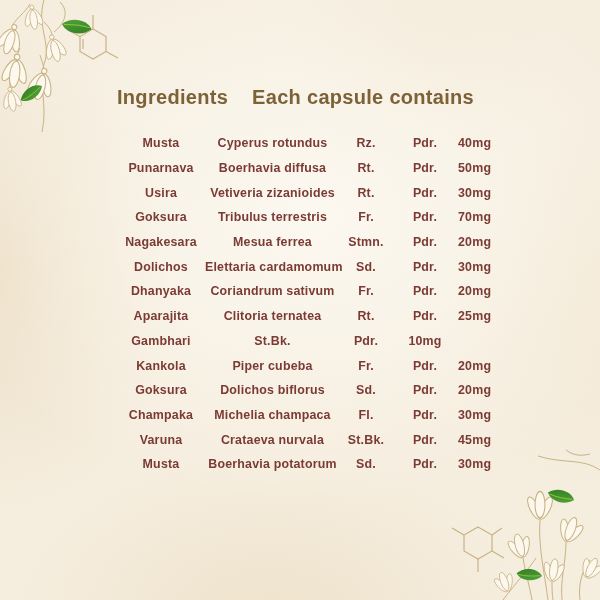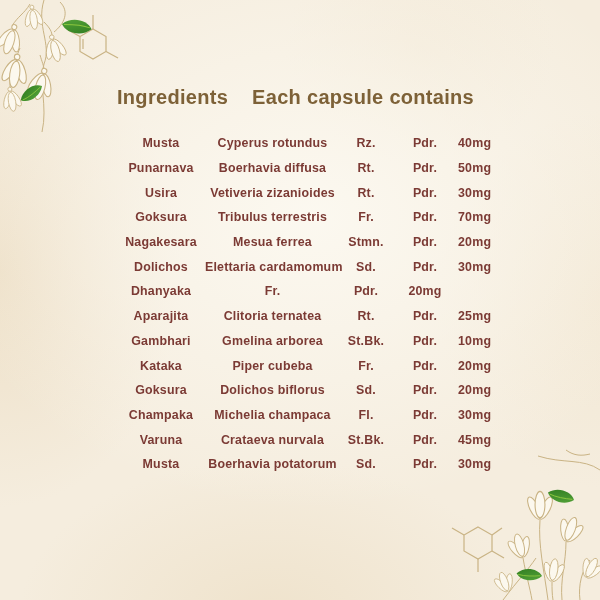--- a/index.html
+++ b/index.html
@@ -171,43 +171,43 @@
     <div class="row">
       <span class="c">Dolichos</span>
       <span class="c">Elettaria cardamomum</span>
       <span class="c">Sd.</span>
       <span class="c">Pdr.</span>
       <span class="c">30mg</span>
     </div>
 
     <div class="row">
       <span class="c">Dhanyaka</span>
+      <span class="c">Coriandrum sativum</span>
       <span class="c">Fr.</span>
       <span class="c">Pdr.</span>
       <span class="c">20mg</span>
     </div>
 
     <div class="row">
       <span class="c">Aparajita</span>
       <span class="c">Clitoria ternatea</span>
       <span class="c">Rt.</span>
       <span class="c">Pdr.</span>
       <span class="c">25mg</span>
     </div>
 
     <div class="row">
       <span class="c">Gambhari</span>
-      <span class="c">Gmelina arborea</span>
       <span class="c">St.Bk.</span>
       <span class="c">Pdr.</span>
       <span class="c">10mg</span>
     </div>
 
     <div class="row">
-      <span class="c">Kataka</span>
+      <span class="c">Kankola</span>
       <span class="c">Piper cubeba</span>
       <span class="c">Fr.</span>
       <span class="c">Pdr.</span>
       <span class="c">20mg</span>
     </div>
 
     <div class="row">
       <span class="c">Goksura</span>
       <span class="c">Dolichos biflorus</span>
       <span class="c">Sd.</span>

